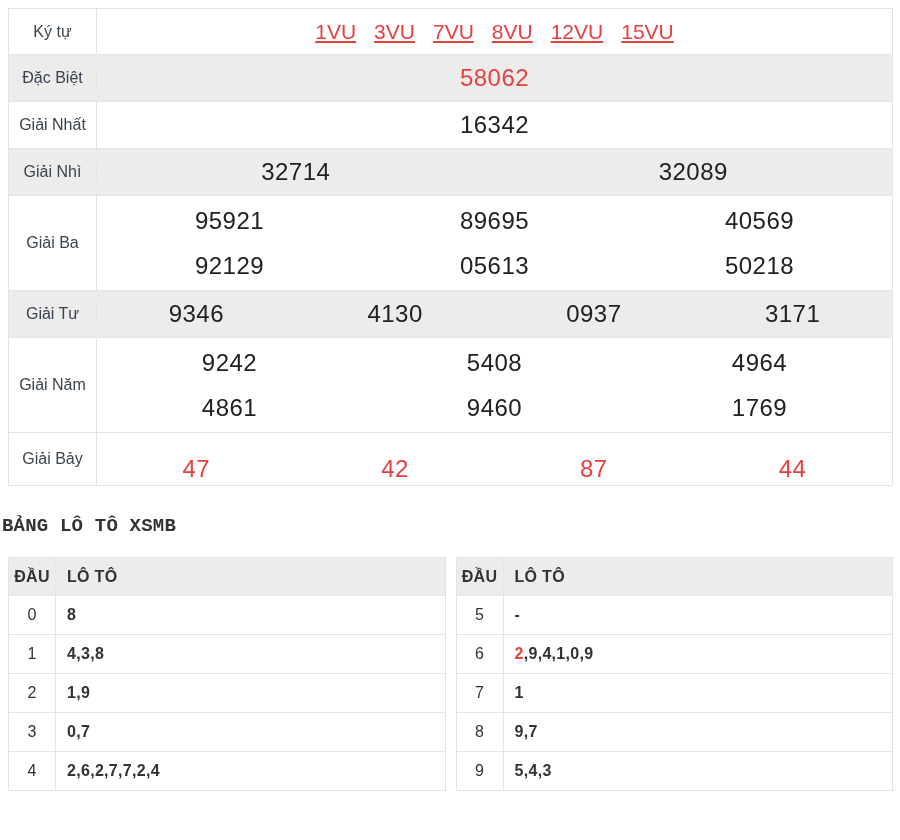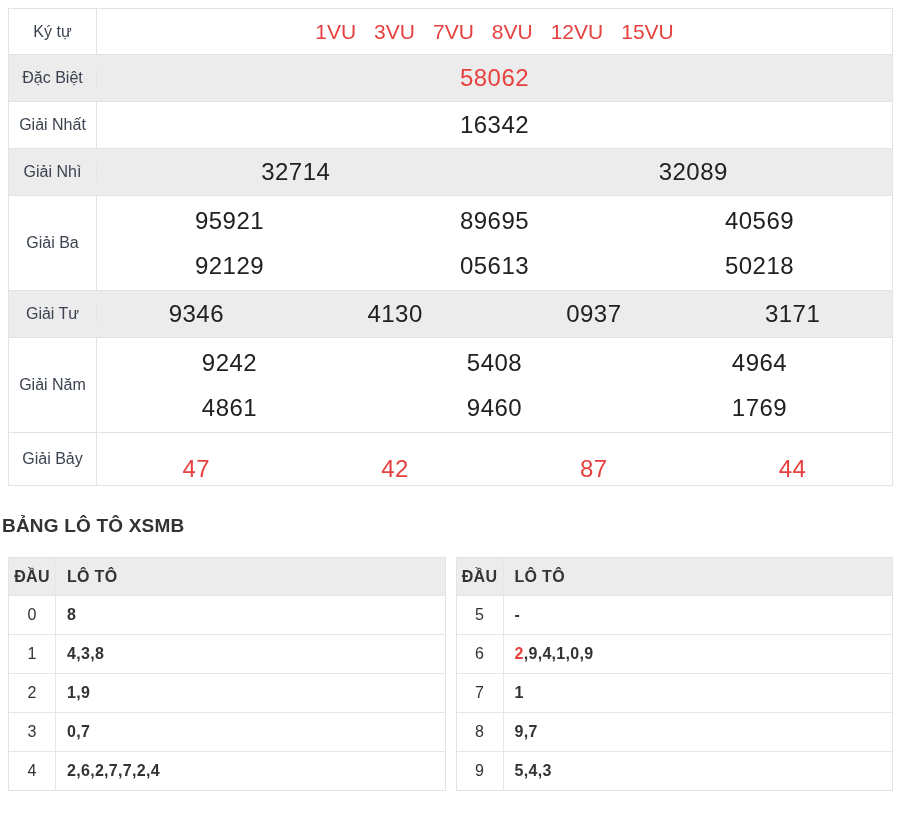--- a/index.html
+++ b/index.html
@@ -49,29 +49,31 @@
   }
   .rt-values.red { color: #e6413f; }
   .rt-values.symbols {
     display: flex;
     justify-content: center;
     align-items: center;
     gap: 18px;
     font-size: 21px;
     font-weight: 500;
     letter-spacing: 0;
+    text-decoration: underline;
   }
 
   
   .loto-title {
     font-size: 19px;
     font-weight: 700;
     color: #333;
     margin: 29px 0 20px -6px;
     letter-spacing: 0.2px;
+    font-family: Liberation Mono, monospace;
   }
   .loto-tables {
     display: flex;
     gap: 10px;
     width: 885px;
   }
   .loto-table {
     flex: 1;
     border: 1px solid #e3e3e3;
   }

